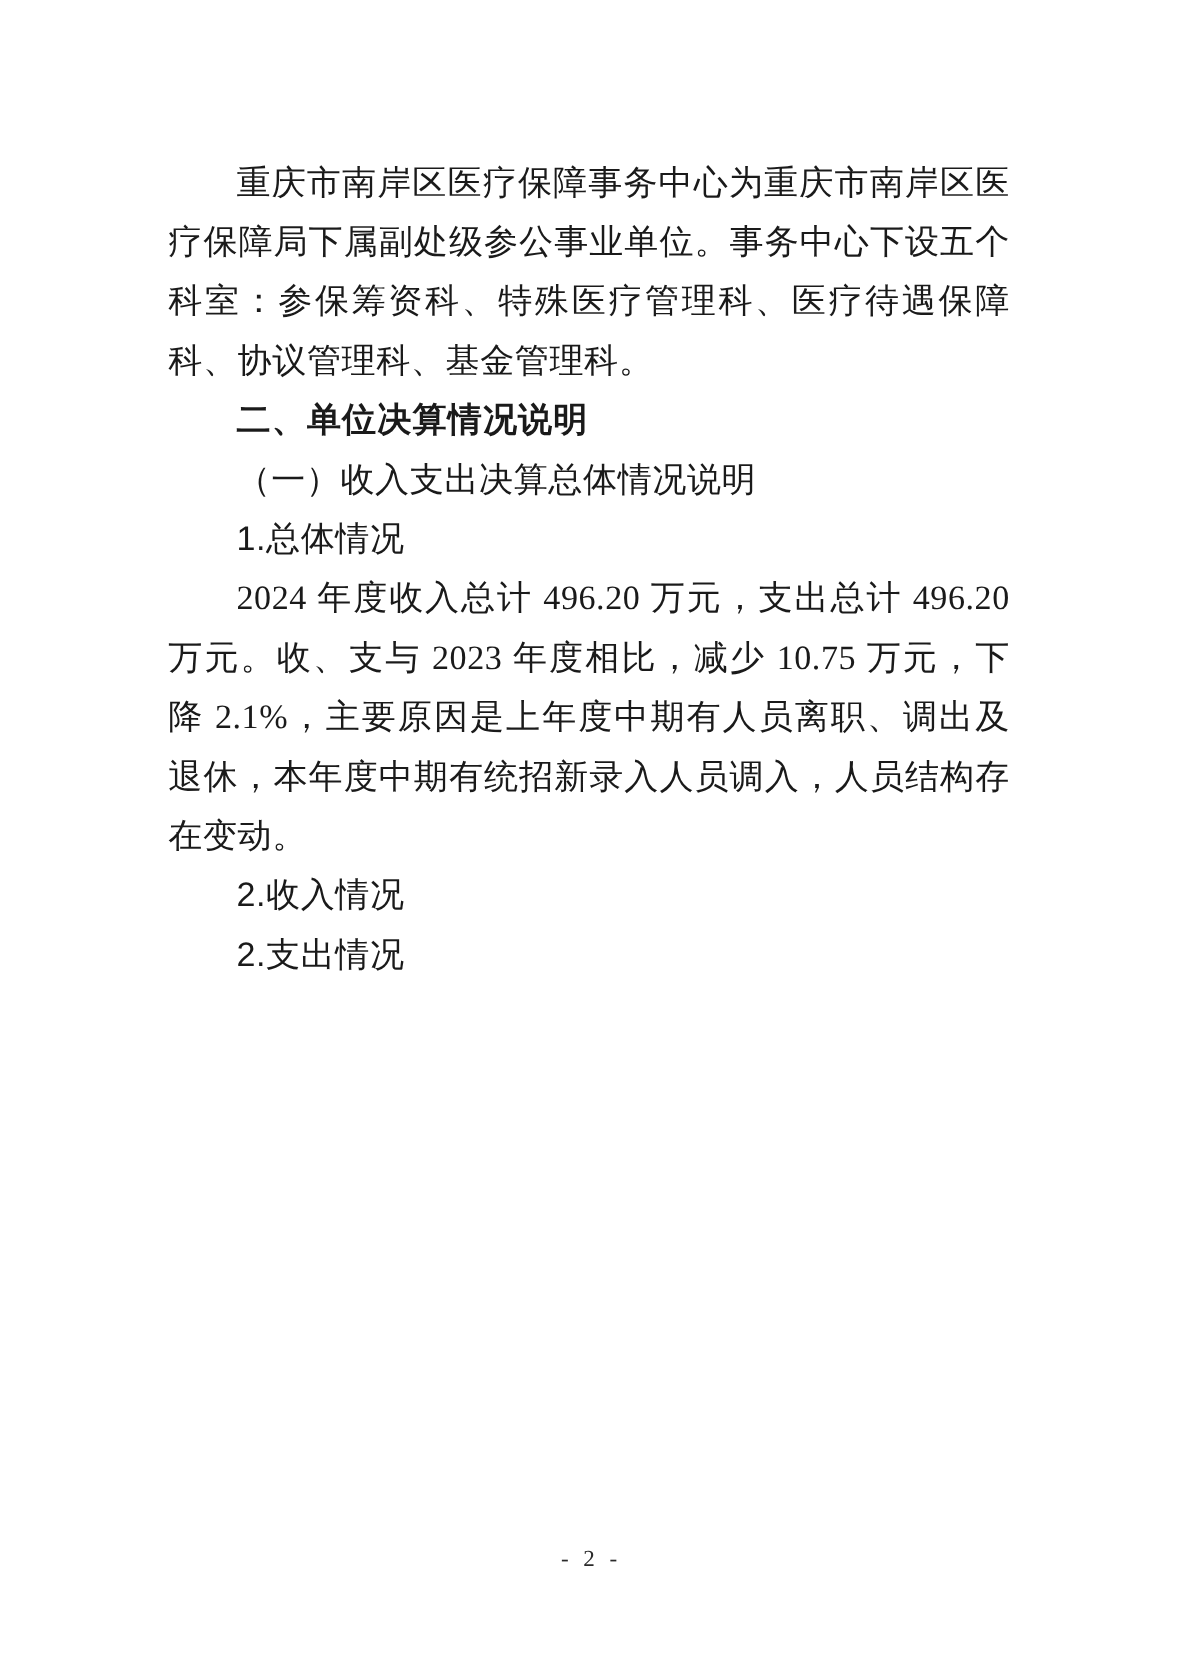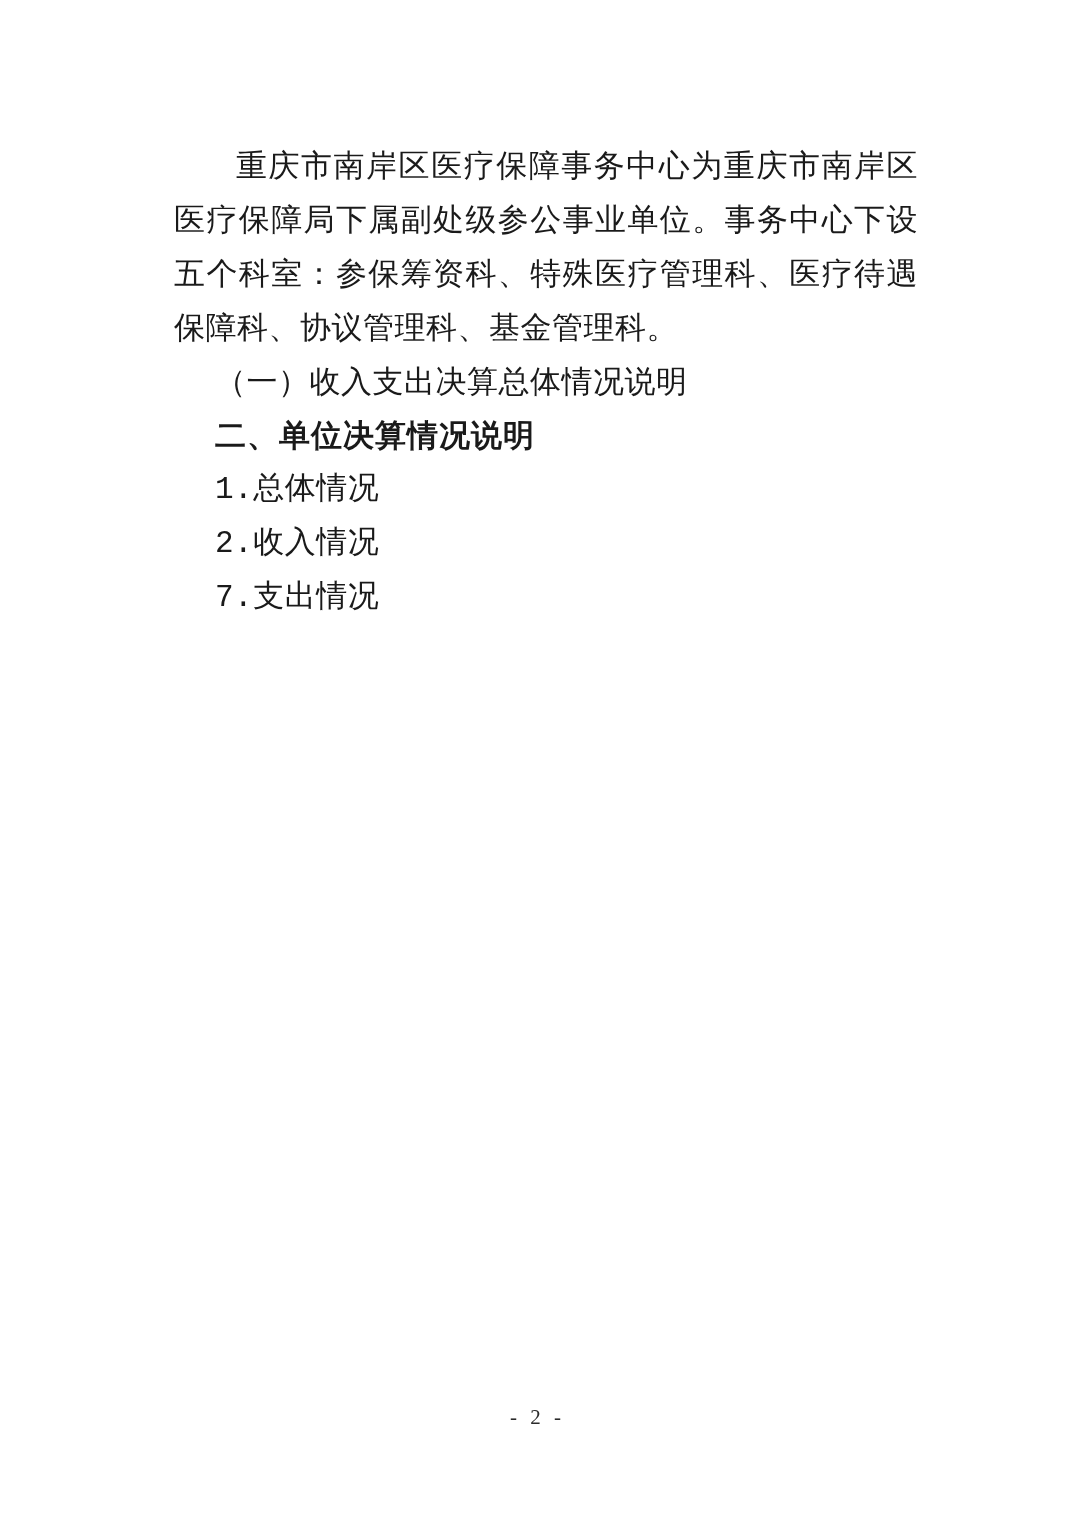--- a/index.html
+++ b/index.html
@@ -27,57 +27,57 @@
     padding: 0;
     font-size: 31px;
     line-height: 54px;
     letter-spacing: 0.5px;
   }
   .style-body {
     text-align: justify;
     text-justify: inter-character;
     text-indent: 2em;
     font-family: "Liberation Serif", "DejaVu Serif", serif;
-    margin-left: 21px;
   }
   .style-heading-bold {
     text-indent: 2em;
     font-family: "Liberation Sans", "DejaVu Sans", sans-serif;
     font-weight: 700;
     letter-spacing: 1px;
   }
   .style-heading-kai {
     text-indent: 2em;
     font-family: "Liberation Serif", "DejaVu Serif", serif;
     font-weight: 500;
   }
   .style-subheading {
     text-indent: 2em;
-    font-family: Liberation Mono, monospace;
+    font-family: Liberation Sans, sans-serif;
   }
   .footer {
     position: absolute;
     left: 0;
     top: 1405px;
     width: 100%;
     text-align: center;
     font-size: 21px;
     line-height: 24px;
     letter-spacing: 4px;
     color: #2a2a2a;
   }
 </style>
 </head>
 <body>
 
 <div class="doc-page">
   <div class="content">
     <p class="para style-body">重庆市南岸区医疗保障事务中心为重庆市南岸区医疗保障局下属副处级参公事业单位。事务中心下设五个科室：参保筹资科、特殊医疗管理科、医疗待遇保障科、协议管理科、基金管理科。</p>
+    <p class="para style-heading-bold">二、单位决算情况说明</p>
     <p class="para style-heading-kai">（一）收入支出决算总体情况说明</p>
-    <p class="para style-heading-bold">二、单位决算情况说明</p>
     <p class="para style-subheading">1.总体情况</p>
+    <p class="para style-body">2024 年度收入总计 496.20 万元，支出总计 496.20 万元。收、支与 2023 年度相比，减少 10.75 万元，下降 2.1%，主要原因是上年度中期有人员离职、调出及退休，本年度中期有统招新录入人员调入，人员结构存在变动。</p>
     <p class="para style-subheading">2.收入情况</p>
-    <p class="para style-subheading">7.支出情况</p>
+    <p class="para style-subheading">2.支出情况</p>
   </div>
   <div class="footer">
     <span>- 2 -</span>
   </div>
 </div>
 
 </body></html>

